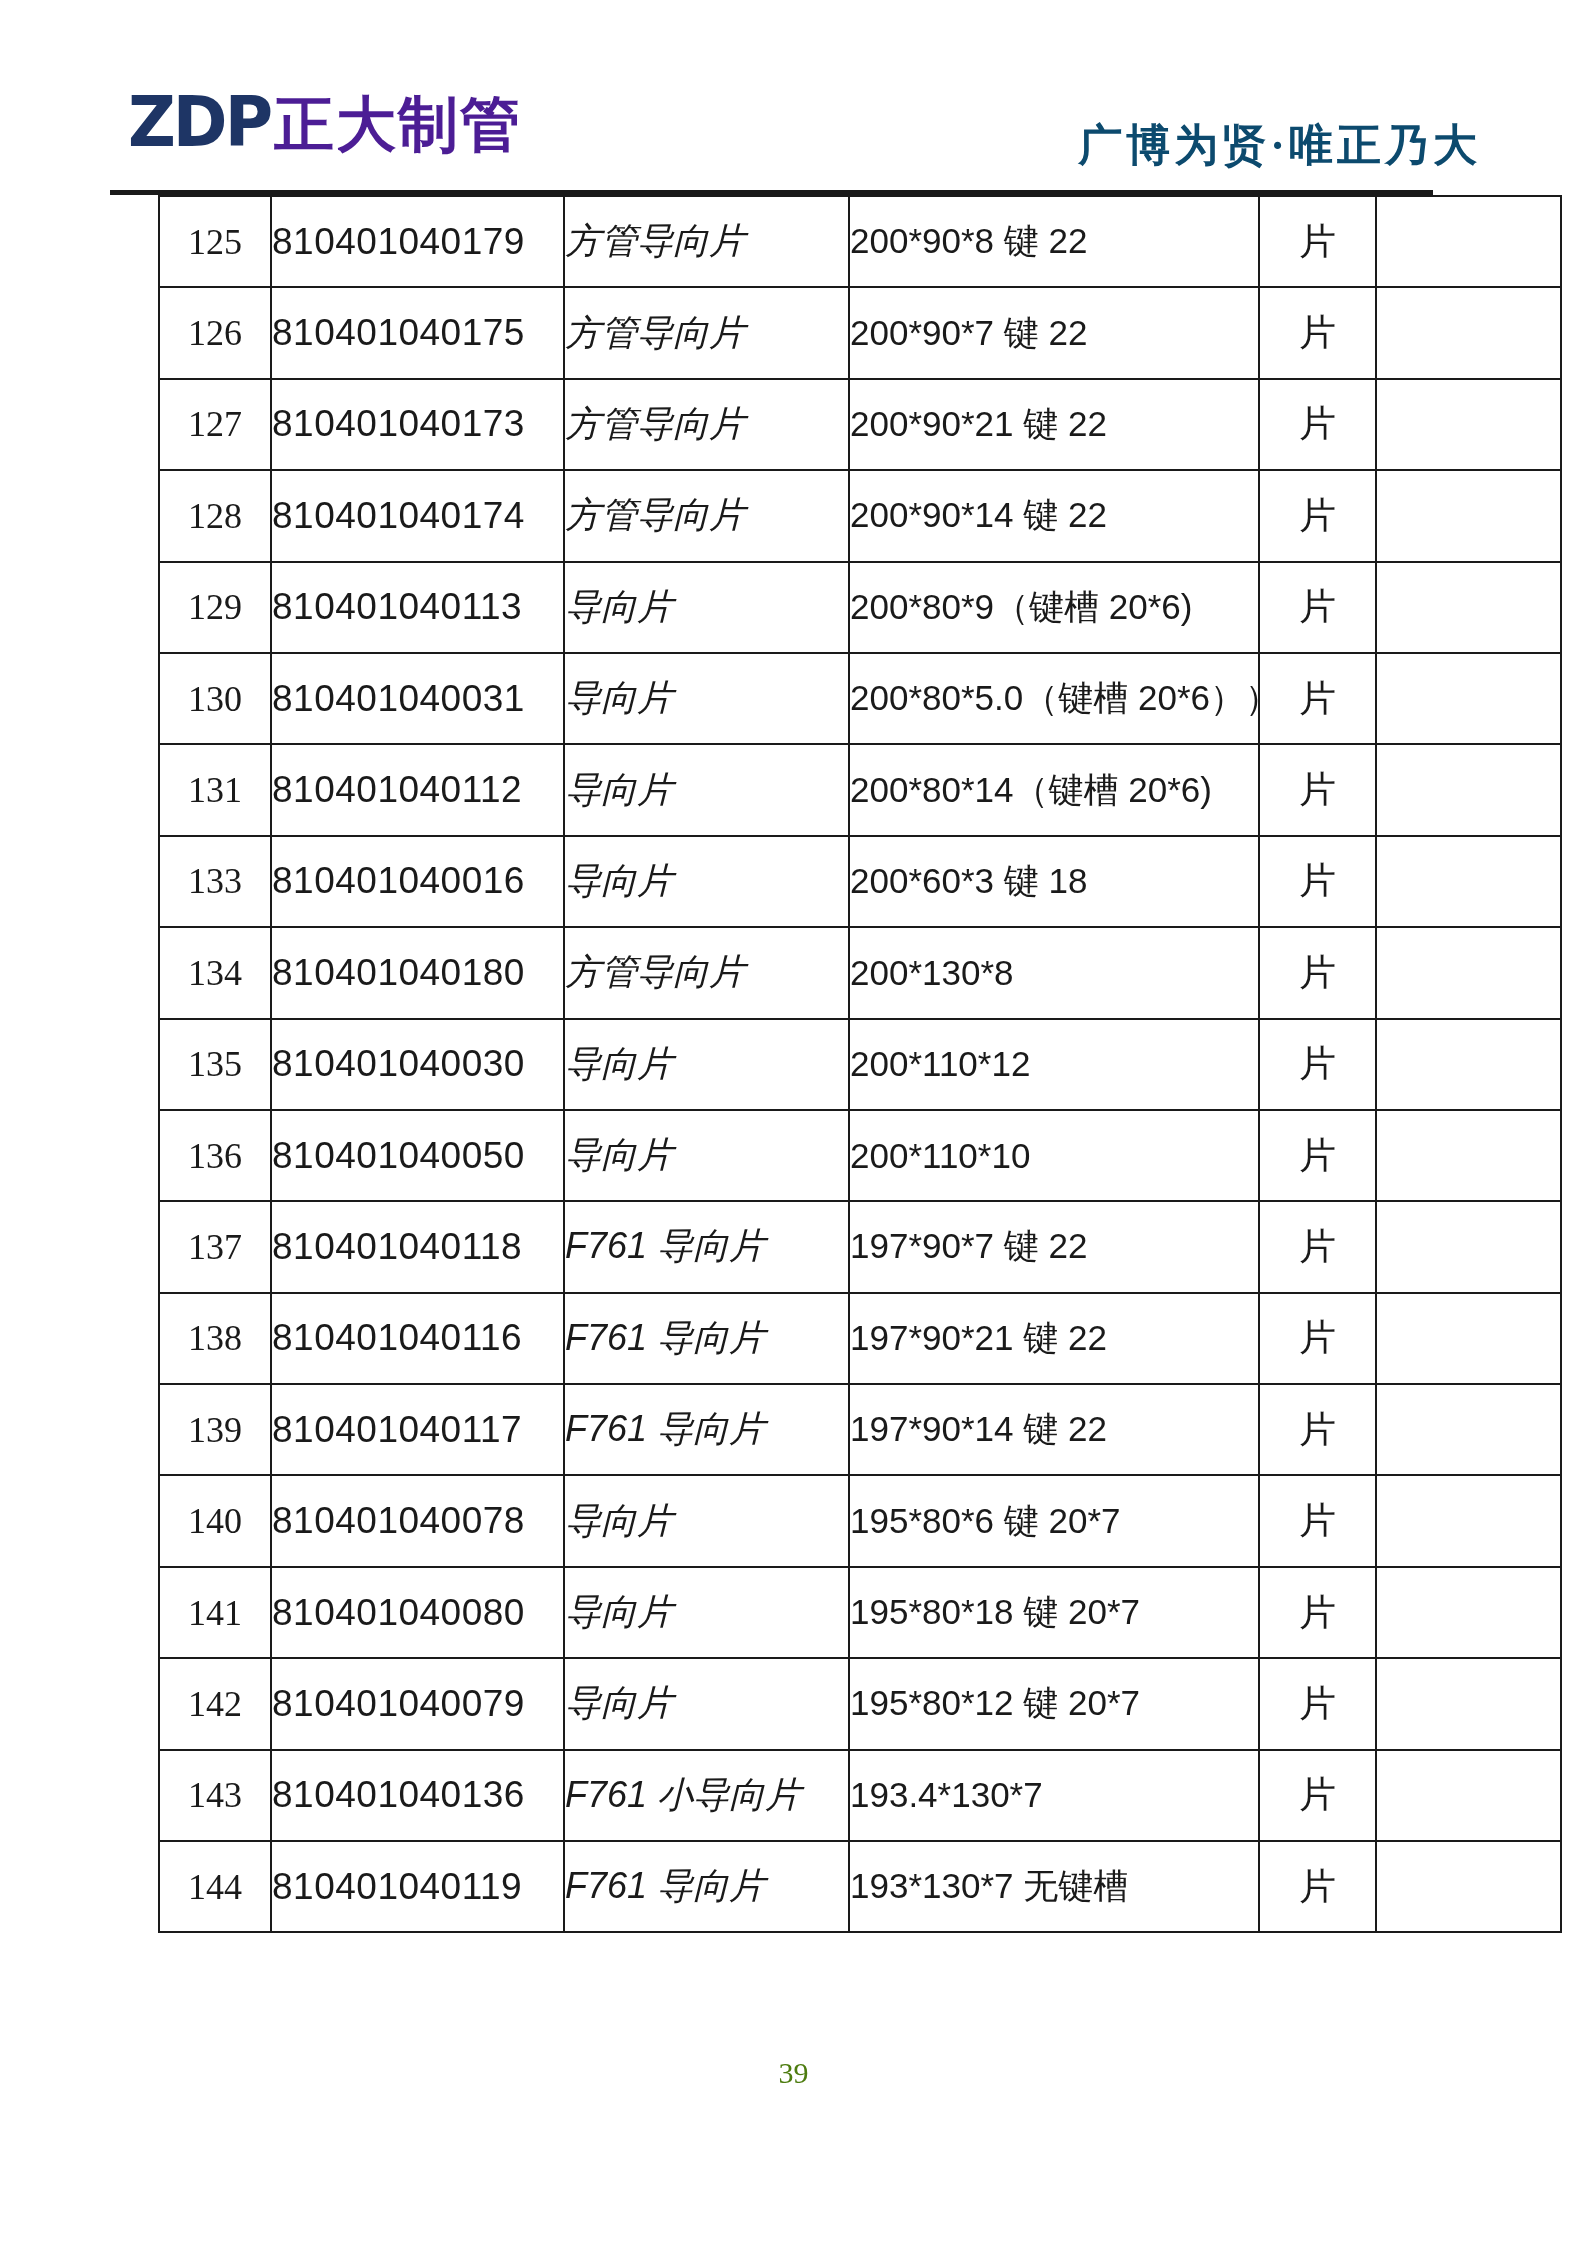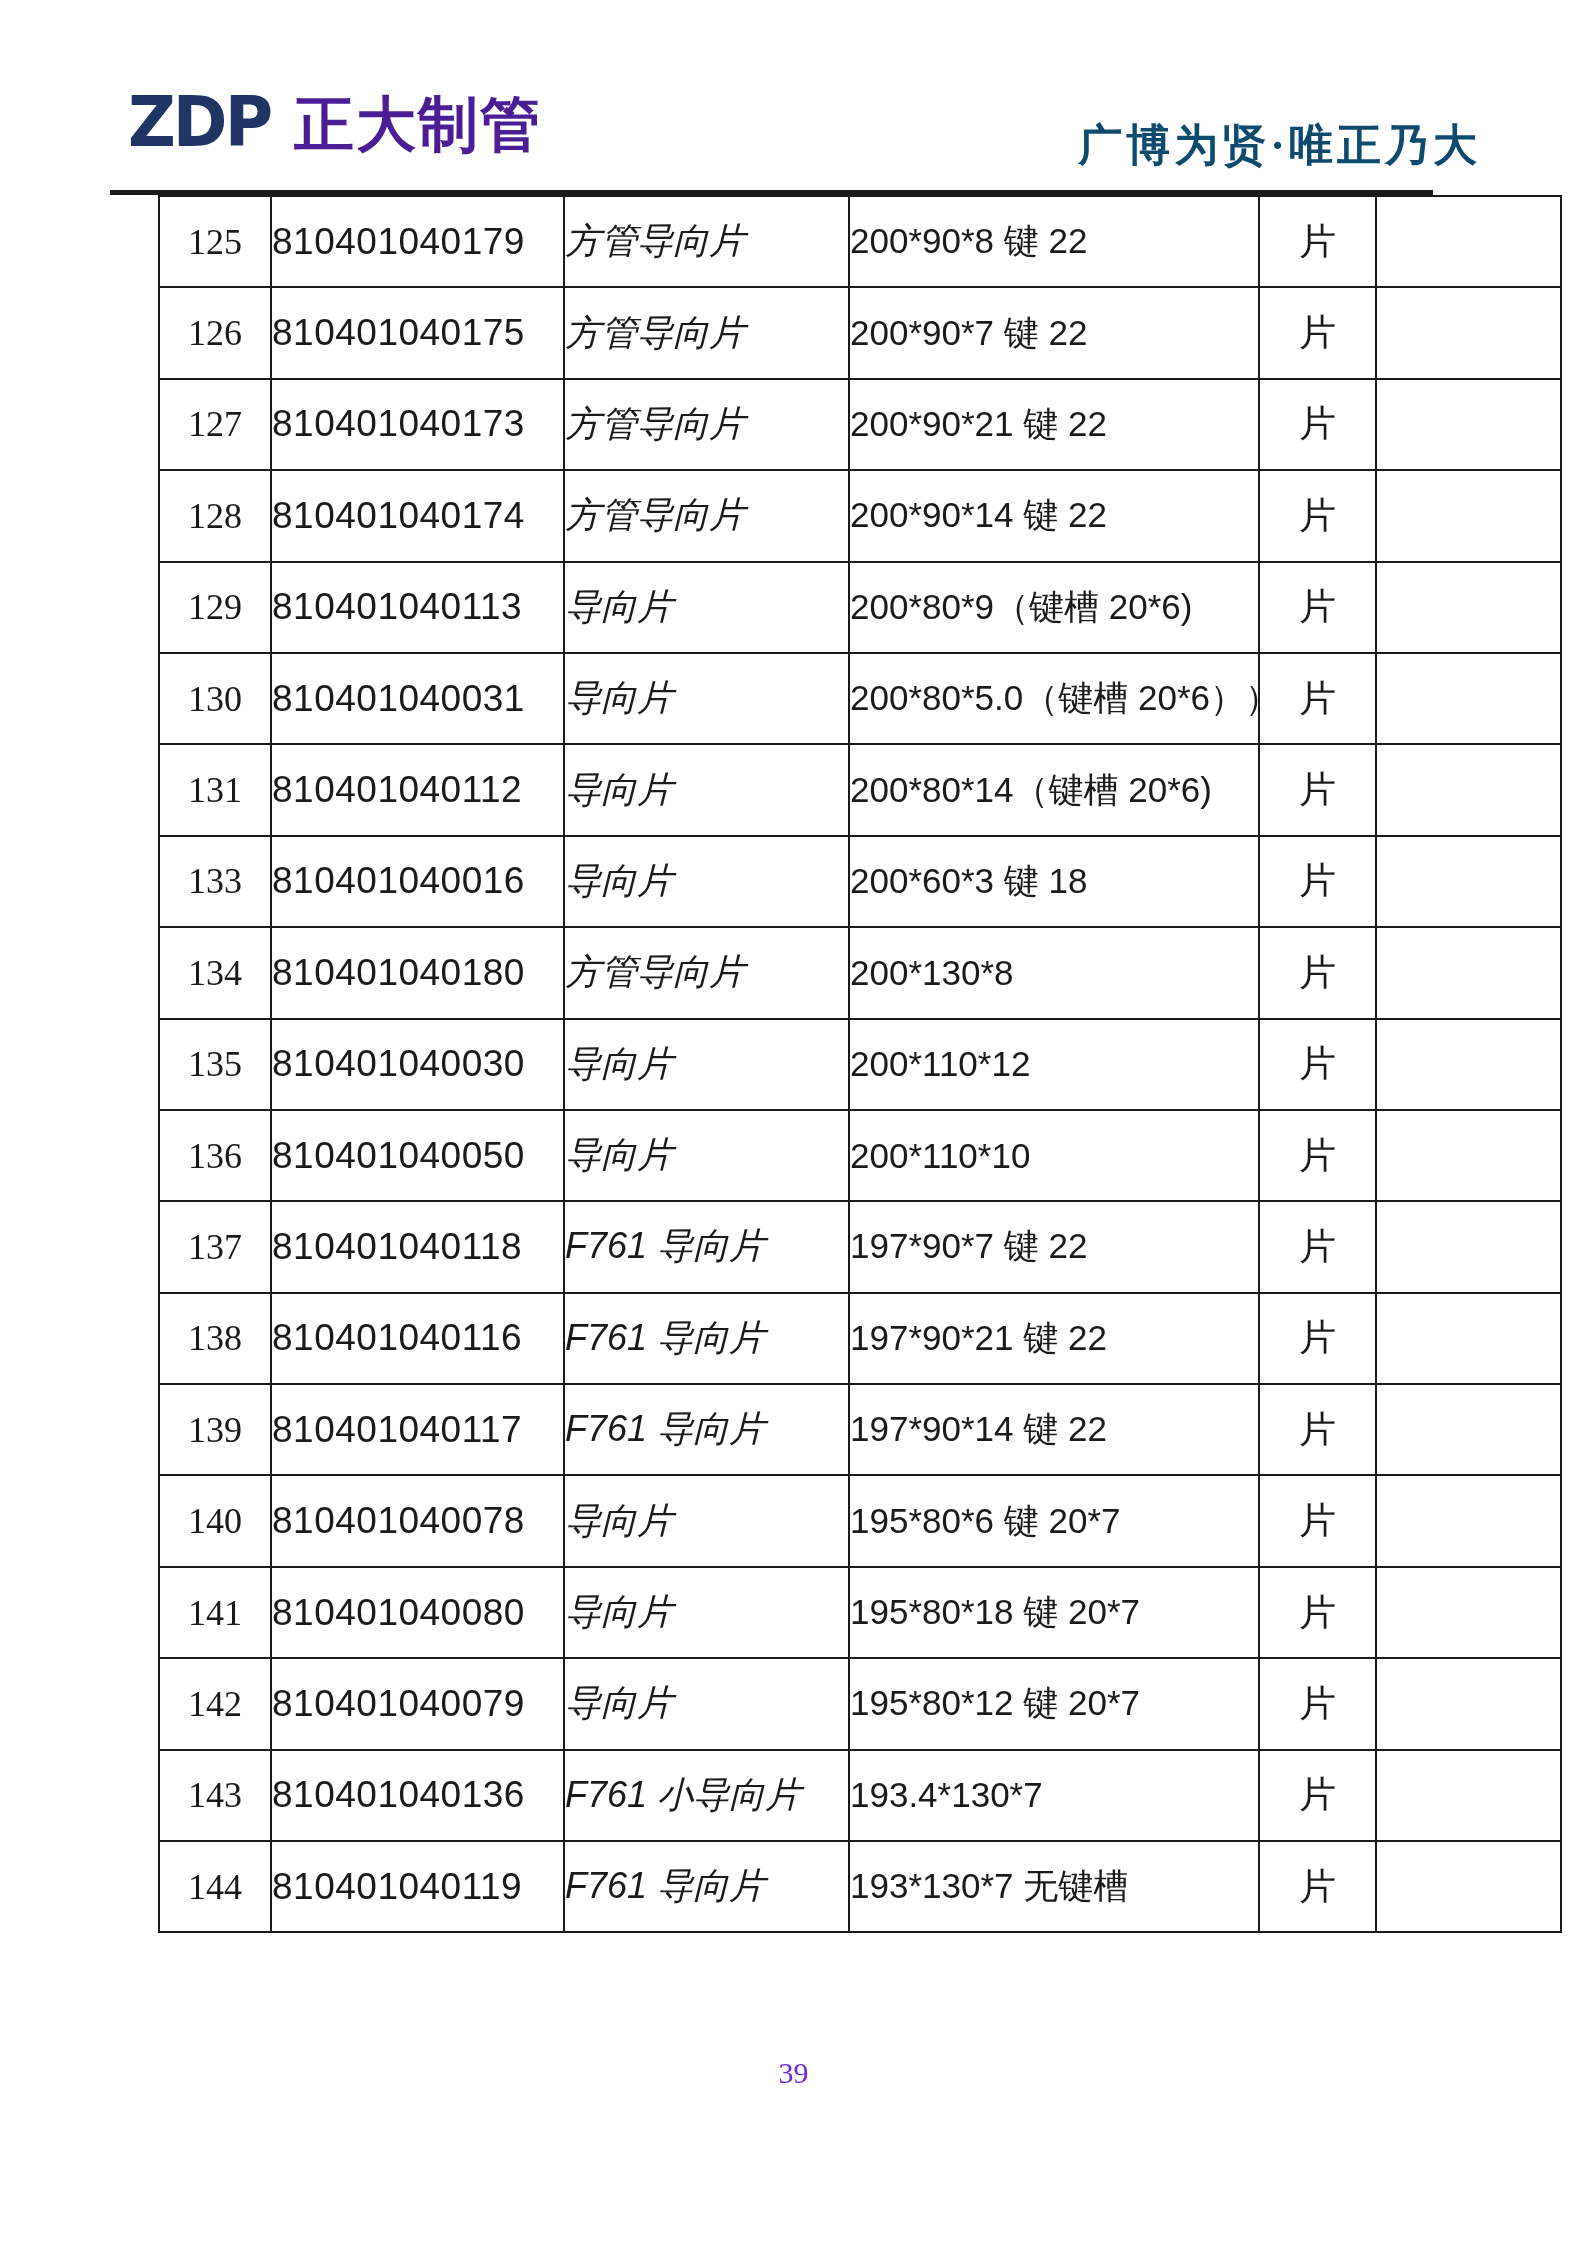--- a/index.html
+++ b/index.html
@@ -7,21 +7,21 @@
     position:relative;
     width:1587px;height:2245px;
     background:#ffffff;
     overflow:hidden;
     font-family:"Liberation Sans",sans-serif;
     color:#1a1a1a;
   }
   
   .header-logo{
     position:absolute;left:128px;top:84px;
-    display:flex;align-items:baseline;gap:24px;
+    display:flex;align-items:baseline;gap:4px;
     white-space:nowrap;
     text-align:right;
   }
   .logo-zdp{
     font-family:"DejaVu Sans",sans-serif;
     font-size:66px;font-weight:900;letter-spacing:-3px;
     color:#1e3565;
     transform:scaleY(1.05);
   }
   .logo-company{
@@ -62,21 +62,21 @@
   td.c3{ padding-left:22px;
     font-family:"Liberation Sans",sans-serif;font-size:35px;}
   td.c4{ text-align:center;
     font-family:"Liberation Serif",serif;font-size:37px;}
   td.c5{}
   
   .page-number{
     position:absolute;left:0;top:2056px;width:1587px;
     text-align:center;
     font-family:"Liberation Serif",serif;font-size:30px;
-    color:#6d28d9;
+    color:#4d7c0f;
   }
 </style>
 </head>
 <body>
 
 <div class="page">
 
   <div class="header-logo">
     <span class="logo-zdp">ZDP</span>
     <span class="logo-company">正大制管</span>

